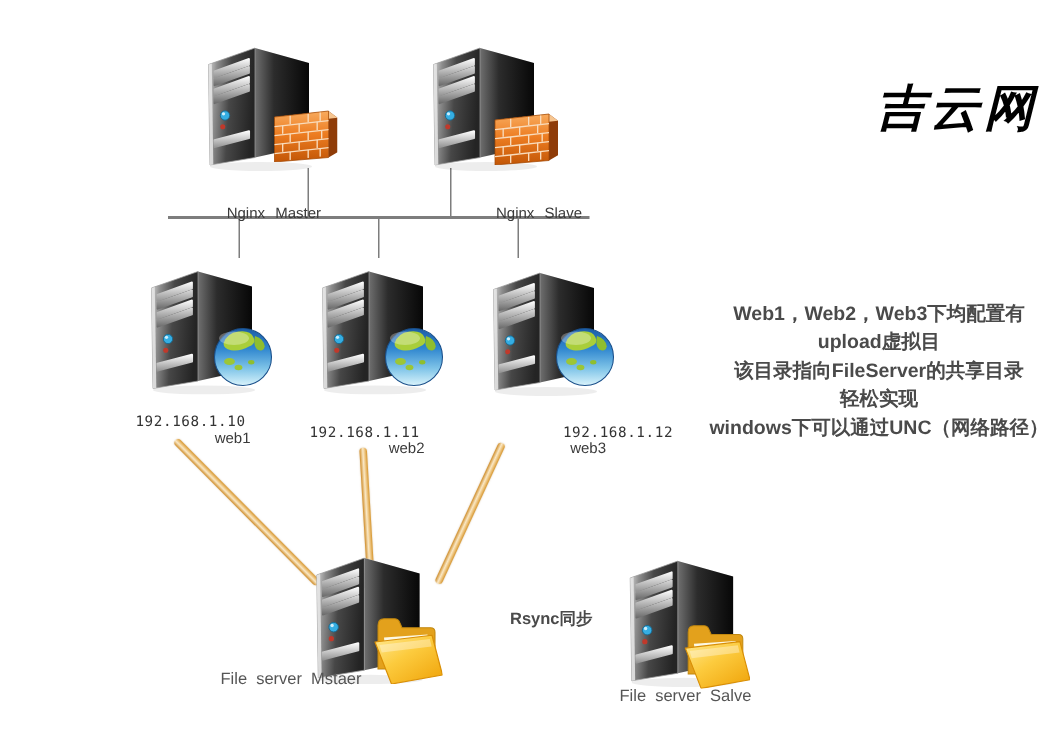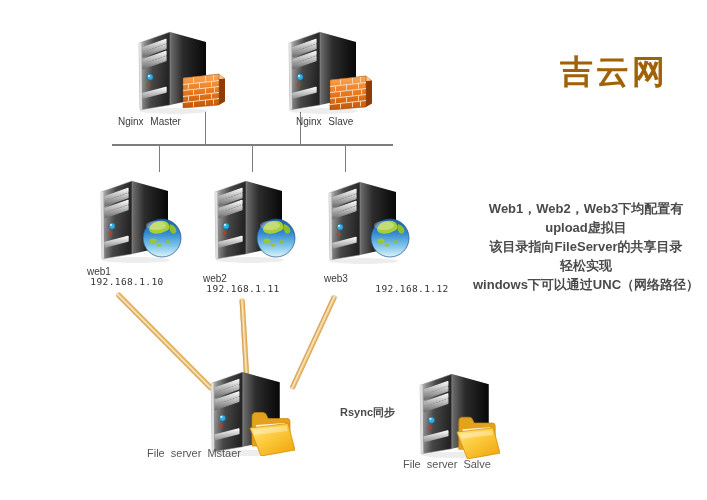--- a/index.html
+++ b/index.html
@@ -2,34 +2,34 @@
 <html><head>
 <meta charset="utf-8">
 <style>
   html,body{margin:0;padding:0;background:#fff;}
   #canvas{position:relative;width:707px;height:500px;background:#ffffff;overflow:hidden;
           font-family:"Liberation Sans",sans-serif;}
   .tower{position:absolute;width:74px;height:84px;}
   .fw{position:absolute;width:44px;height:36px;}
   .globe{position:absolute;width:40px;height:40px;}
   .folder{position:absolute;width:48px;height:52px;}
-  .lbl{position:absolute;font-size:10px;color:#3a3a3a;text-align:left;word-spacing:4px;white-space:nowrap;}
+  .lbl{position:absolute;font-size:10px;color:#3a3a3a;text-align:right;word-spacing:4px;white-space:nowrap;margin-top:21px;}
   .ip{position:absolute;font-family:"DejaVu Sans Mono",monospace;font-size:9.5px;letter-spacing:.4px;
       color:#333;text-align:center;white-space:nowrap;}
   .file-lbl{position:absolute;font-size:11px;color:#555;word-spacing:3px;white-space:nowrap;}
   .vline{position:absolute;width:1.5px;background:#7d7d7d;}
   .hline{position:absolute;height:1.5px;background:#7d7d7d;}
   .arrow{position:absolute;height:5px;border-radius:2.5px;transform-origin:0 50%;
          background:linear-gradient(to bottom,#d6962f 0%,#f3d196 38%,#f9e7c4 55%,#cf8d2a 100%);
          box-shadow:0 0 1px rgba(160,110,30,.55);}
   #note{position:absolute;left:453px;top:199px;width:266px;text-align:center;
         font-size:13px;font-weight:bold;color:#4a4a4a;line-height:19px;}
   #note span{display:block;}
-  #watermark{position:absolute;left:560px;top:50px;font-size:33px;font-weight:bold;
-             color:#a16207;letter-spacing:3px;white-space:nowrap;}
+  #watermark{position:absolute;left:584px;top:50px;font-size:33px;font-weight:bold;
+             color:#000000;letter-spacing:3px;white-space:nowrap;font-style:italic;}
   #rsync{position:absolute;left:340px;top:405px;font-size:11px;color:#4a4a4a;white-space:nowrap;font-weight:bold;}
   svg{display:block;overflow:visible;}
 </style>
 </head>
 <body>
 
 <div id="canvas">
 
   <svg width="0" height="0">
     <defs>
@@ -209,21 +209,21 @@
     <div class="file-lbl" style="left:147px;top:447px;">File server Mstaer</div>
   </div>
 
   <div>
     <svg class="tower" style="left:418px;top:372px;width:76px;height:86px;">
         <use href="#sym-server"></use>
       </svg>
     <svg class="folder" style="left:454px;top:409px;width:46px;height:50px;">
         <use href="#sym-folder"></use>
       </svg>
-    <div class="file-lbl" style="left:403px;top:458px;">File server Salve</div>
+    <div class="file-lbl" style="left:413px;top:458px;">File server Salve</div>
   </div>
 
   <div id="rsync">Rsync同步</div>
 
   <div id="note">
     <span>Web1，Web2，Web3下均配置有</span>
     <span>upload虚拟目</span>
     <span>该目录指向FileServer的共享目录</span>
     <span>轻松实现</span>
     <span>windows下可以通过UNC（网络路径）</span>

